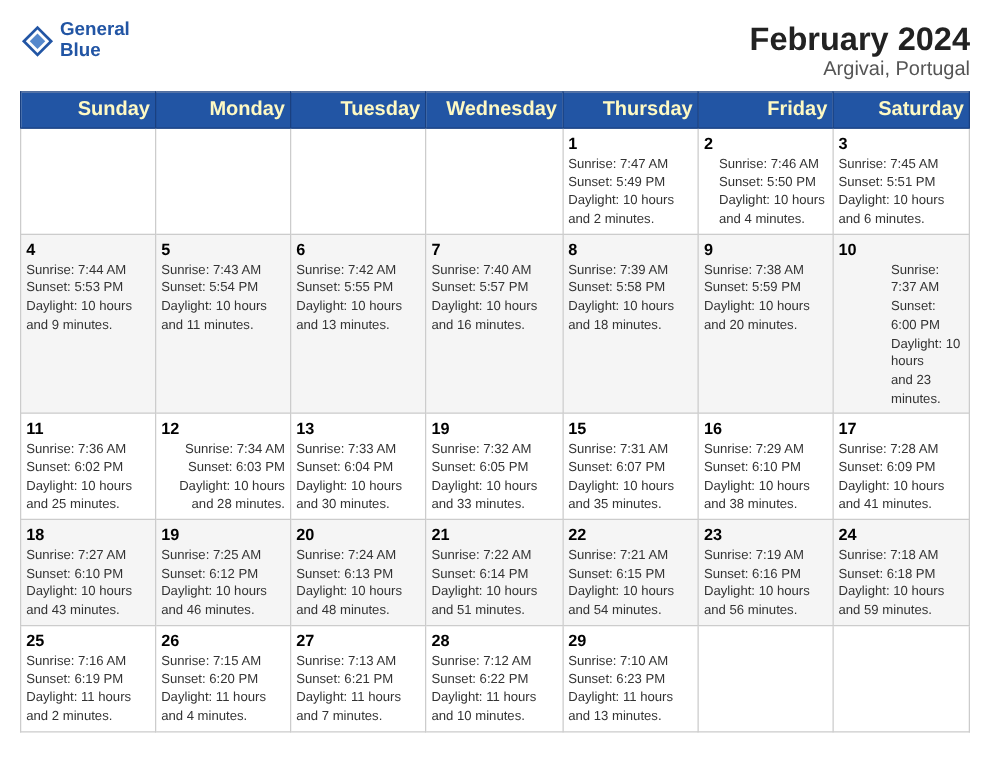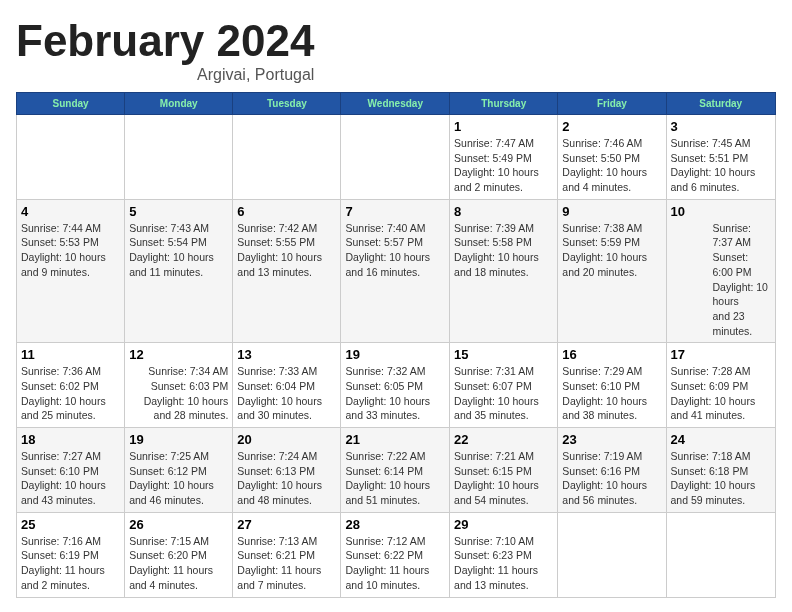--- a/index.html
+++ b/index.html
@@ -28,39 +28,39 @@
       line-height: 1.1;
     }
     .logo-icon {
       width: 28px;
       height: 28px;
     }
     .title-block {
       text-align: right;
     }
     .calendar-title {
-      font-size: 44px;
+      font-size: 26px;
       font-weight: bold;
       color: #222;
     }
     .calendar-subtitle {
       font-size: 16px;
       color: #555;
     }
     table {
       width: 100%;
       border-collapse: collapse;
       font-size: 11px;
     }
     thead tr th {
       background: #2255a4;
-      color: #86efac;
+      color: #fef9c3;
       padding: 5px 4px;
-      text-align: center;
-      font-size: 10px;
+      text-align: right;
+      font-size: 16px;
       font-weight: bold;
       border: 1px solid #1a4080;
     }
     tbody tr td {
       border: 1px solid #ccc;
       vertical-align: top;
       padding: 4px;
       width: 110px;
       min-height: 80px;
       height: 80px;
@@ -82,20 +82,31 @@
       line-height: 1.4;
     }
     .empty-cell {
       background: #f9f9f9;
     }
   </style>
 </head>
 <body>
 
 <div class="header">
+  <div class="logo">
+    <svg class="logo-icon" viewBox="0 0 36 36">
+      <polygon points="18,2 34,18 18,34 2,18" fill="#2255a4"></polygon>
+      <polygon points="18,6 30,18 18,30 6,18" fill="#fff"></polygon>
+      <polygon points="18,10 26,18 18,26 10,18" fill="#5588cc"></polygon>
+    </svg>
+    <div>
+      <div class="logo-text" style="font-size:15px; font-weight:bold; color:#2255a4;">General</div>
+      <div class="logo-text" style="font-size:15px; font-weight:bold; color:#2255a4;">Blue</div>
+    </div>
+  </div>
   <div class="title-block">
     <div class="calendar-title">February 2024</div>
     <div class="calendar-subtitle">Argivai, Portugal</div>
   </div>
 </div>
 
 <table>
   <thead>
     <tr id="weekday-header">
         <th>Sunday</th>
@@ -115,21 +126,21 @@
         <td class="empty-cell"></td>
         <td>
           <div class="day-number">1</div>
           <div class="day-info" style="white-space: pre-line;">Sunrise: 7:47 AM
 Sunset: 5:49 PM
 Daylight: 10 hours
 and 2 minutes.</div>
         </td>
         <td>
           <div class="day-number">2</div>
-          <div class="day-info" style="white-space: pre-line;">Sunrise: 7:46 AM
+          <div class="day-info" style="white-space: pre-line; margin-left: 12px;">Sunrise: 7:46 AM
 Sunset: 5:50 PM
 Daylight: 10 hours
 and 4 minutes.</div>
         </td>
         <td>
           <div class="day-number">3</div>
           <div class="day-info" style="white-space: pre-line;">Sunrise: 7:45 AM
 Sunset: 5:51 PM
 Daylight: 10 hours
 and 6 minutes.</div>

